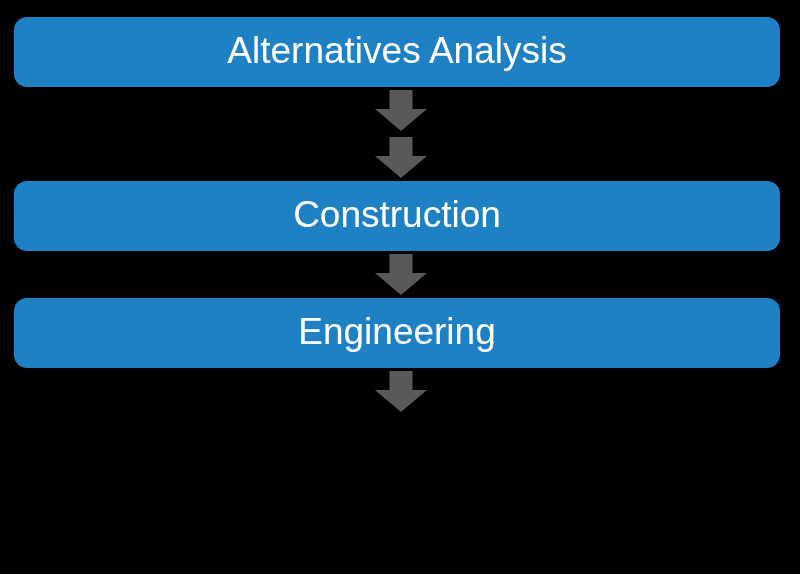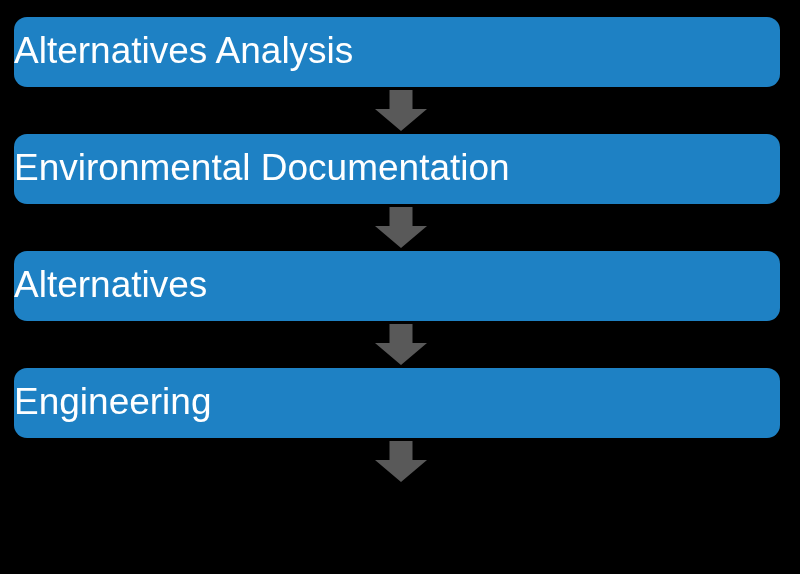--- a/index.html
+++ b/index.html
@@ -23,21 +23,21 @@
     padding-top: 17px;
   }
   .stage-box {
     margin-left: 14px;
     width: 766px;
     height: 70px;
     background: var(--box-fill);
     border-radius: 13px;
     display: flex;
     align-items: center;
-    justify-content: flex-start;
+    justify-content: center;
   }
   .stage-label {
     color: var(--box-text);
     font-size: 37px;
     line-height: 1;
     letter-spacing: 0px;
     white-space: nowrap;
     padding-bottom: 3px;
   }
   .connector {
@@ -63,32 +63,29 @@
   <div class="stage-box">
     <span class="stage-label">Alternatives Analysis</span>
   </div>
 
   <div class="connector">
     <svg width="52" height="41" viewBox="0 0 52 41">
       <polygon points="14.5,0 37.5,0 37.5,19 52,19 26,41 0,19 14.5,19"></polygon>
     </svg>
   </div>
 
-  <div class="stage-box">
-    <span class="stage-label">Environmental Documentation</span>
-  </div>
 
   <div class="connector">
     <svg width="52" height="41" viewBox="0 0 52 41">
       <polygon points="14.5,0 37.5,0 37.5,19 52,19 26,41 0,19 14.5,19"></polygon>
     </svg>
   </div>
 
   <div class="stage-box">
-    <span class="stage-label">Alternatives</span>
+    <span class="stage-label">Construction</span>
   </div>
 
   <div class="connector">
     <svg width="52" height="41" viewBox="0 0 52 41">
       <polygon points="14.5,0 37.5,0 37.5,19 52,19 26,41 0,19 14.5,19"></polygon>
     </svg>
   </div>
 
   <div class="stage-box">
     <span class="stage-label">Engineering</span>

